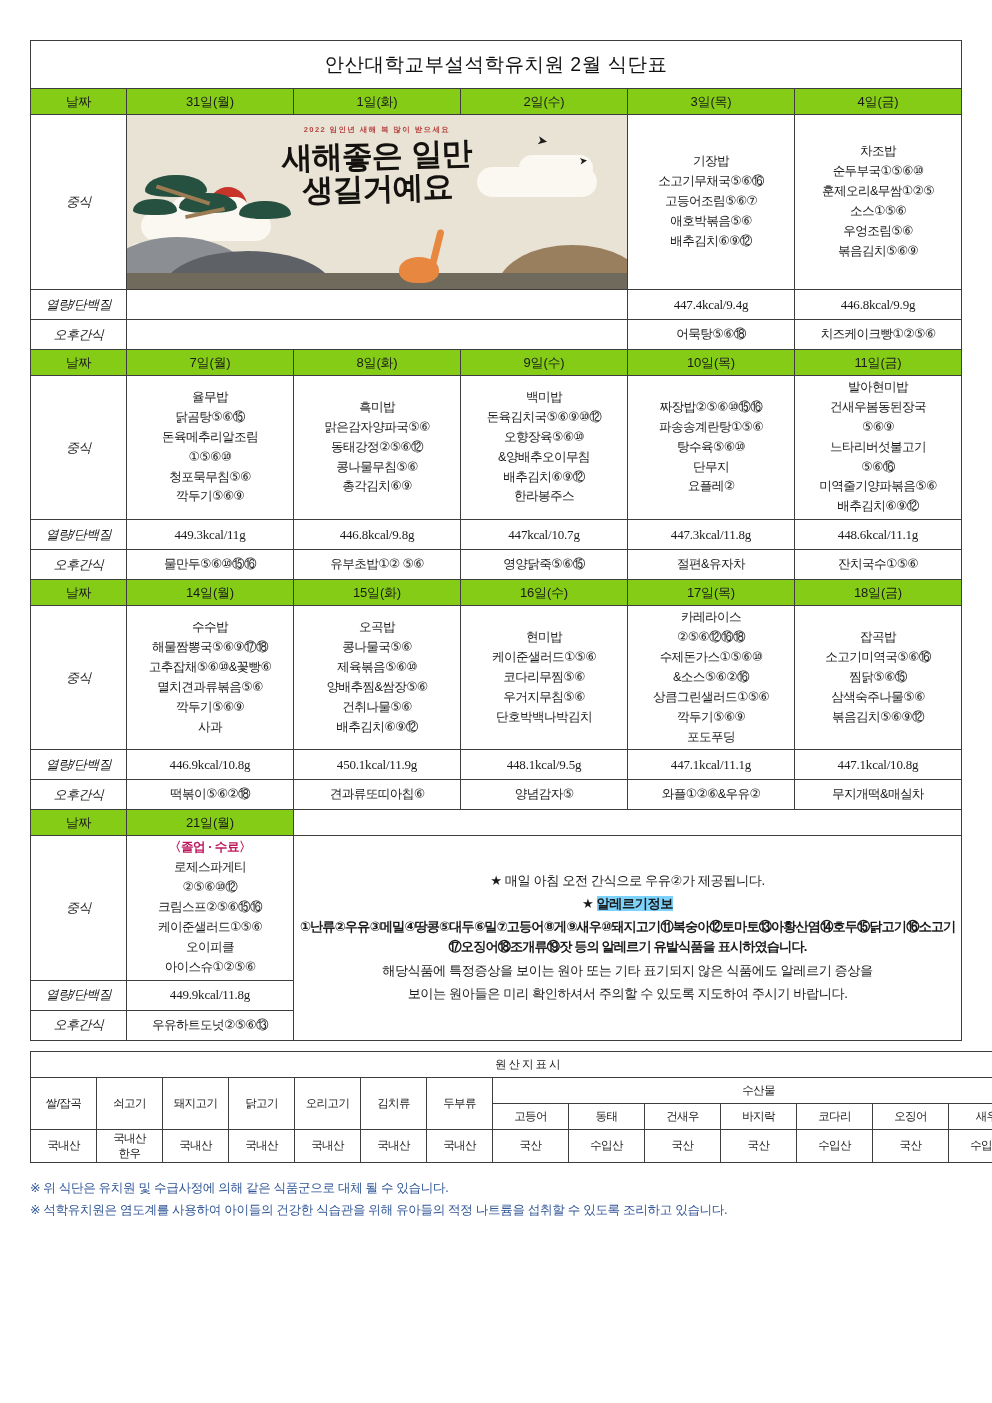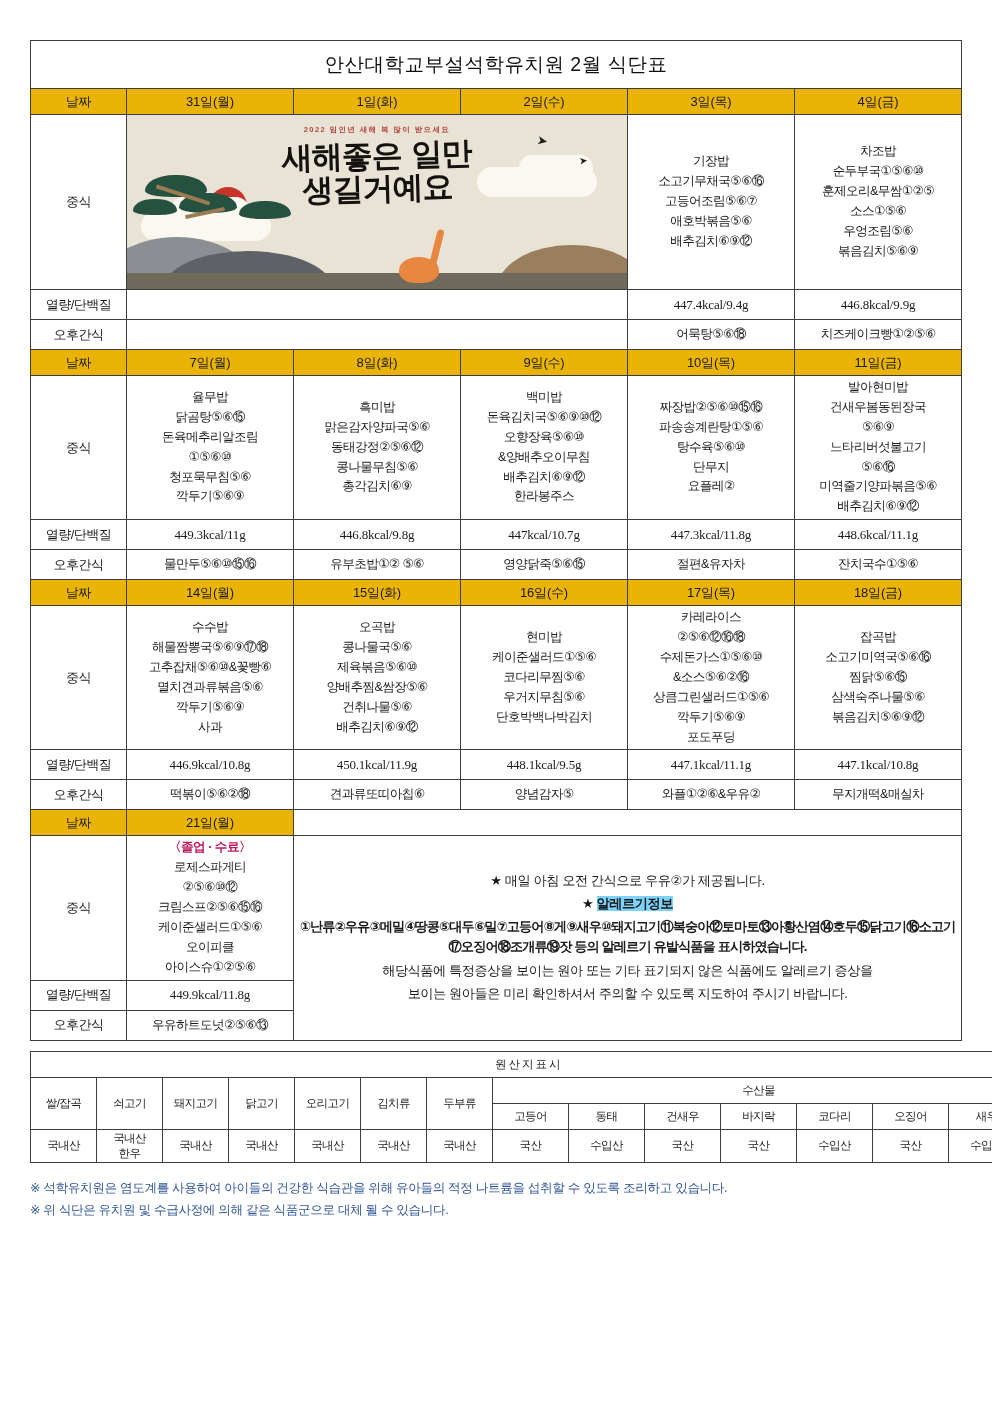--- a/index.html
+++ b/index.html
@@ -30,31 +30,32 @@
     padding: 2px 2px;
   }
   .doc-title {
     font-size: 19.5px;
     font-weight: bold;
     letter-spacing: .5px;
     height: 48px;
     color: #111;
   }
   .hdr-row td {
-    background: #eab308;
+    background: #84cc16;
     font-size: 13px;
     height: 26px;
     letter-spacing: -0.2px;
   }
   .col-label { width: 96px; }
   .col-day   { width: 167px; }
 
   .rowlabel {
     font-size: 13px;
     letter-spacing: -0.5px;
+    font-style: italic;
   }
   .lunch-cell {
     font-size: 12.6px;
     line-height: 1.58;
     letter-spacing: -0.6px;
     padding: 6px 3px;
   }
   .kcal-cell {
     font-size: 13px;
     height: 30px;
@@ -510,17 +511,17 @@
           <td>국산</td>
           <td>국산</td>
           <td>수입산</td>
           <td>국산</td>
           <td>수입산</td>
         </tr>
       </tbody>
   </table>
 
   <div class="notes" id="notes-block">
+      <div>※ 위 식단은 유치원 및 수급사정에 의해 같은 식품군으로 대체 될 수 있습니다.</div>
       <div>※ 석학유치원은 염도계를 사용하여 아이들의 건강한 식습관을 위해 유아들의 적정 나트륨을 섭취할 수 있도록 조리하고 있습니다.</div>
-      <div>※ 위 식단은 유치원 및 수급사정에 의해 같은 식품군으로 대체 될 수 있습니다.</div>
     </div>
 
 </div>
 
 </body></html>

